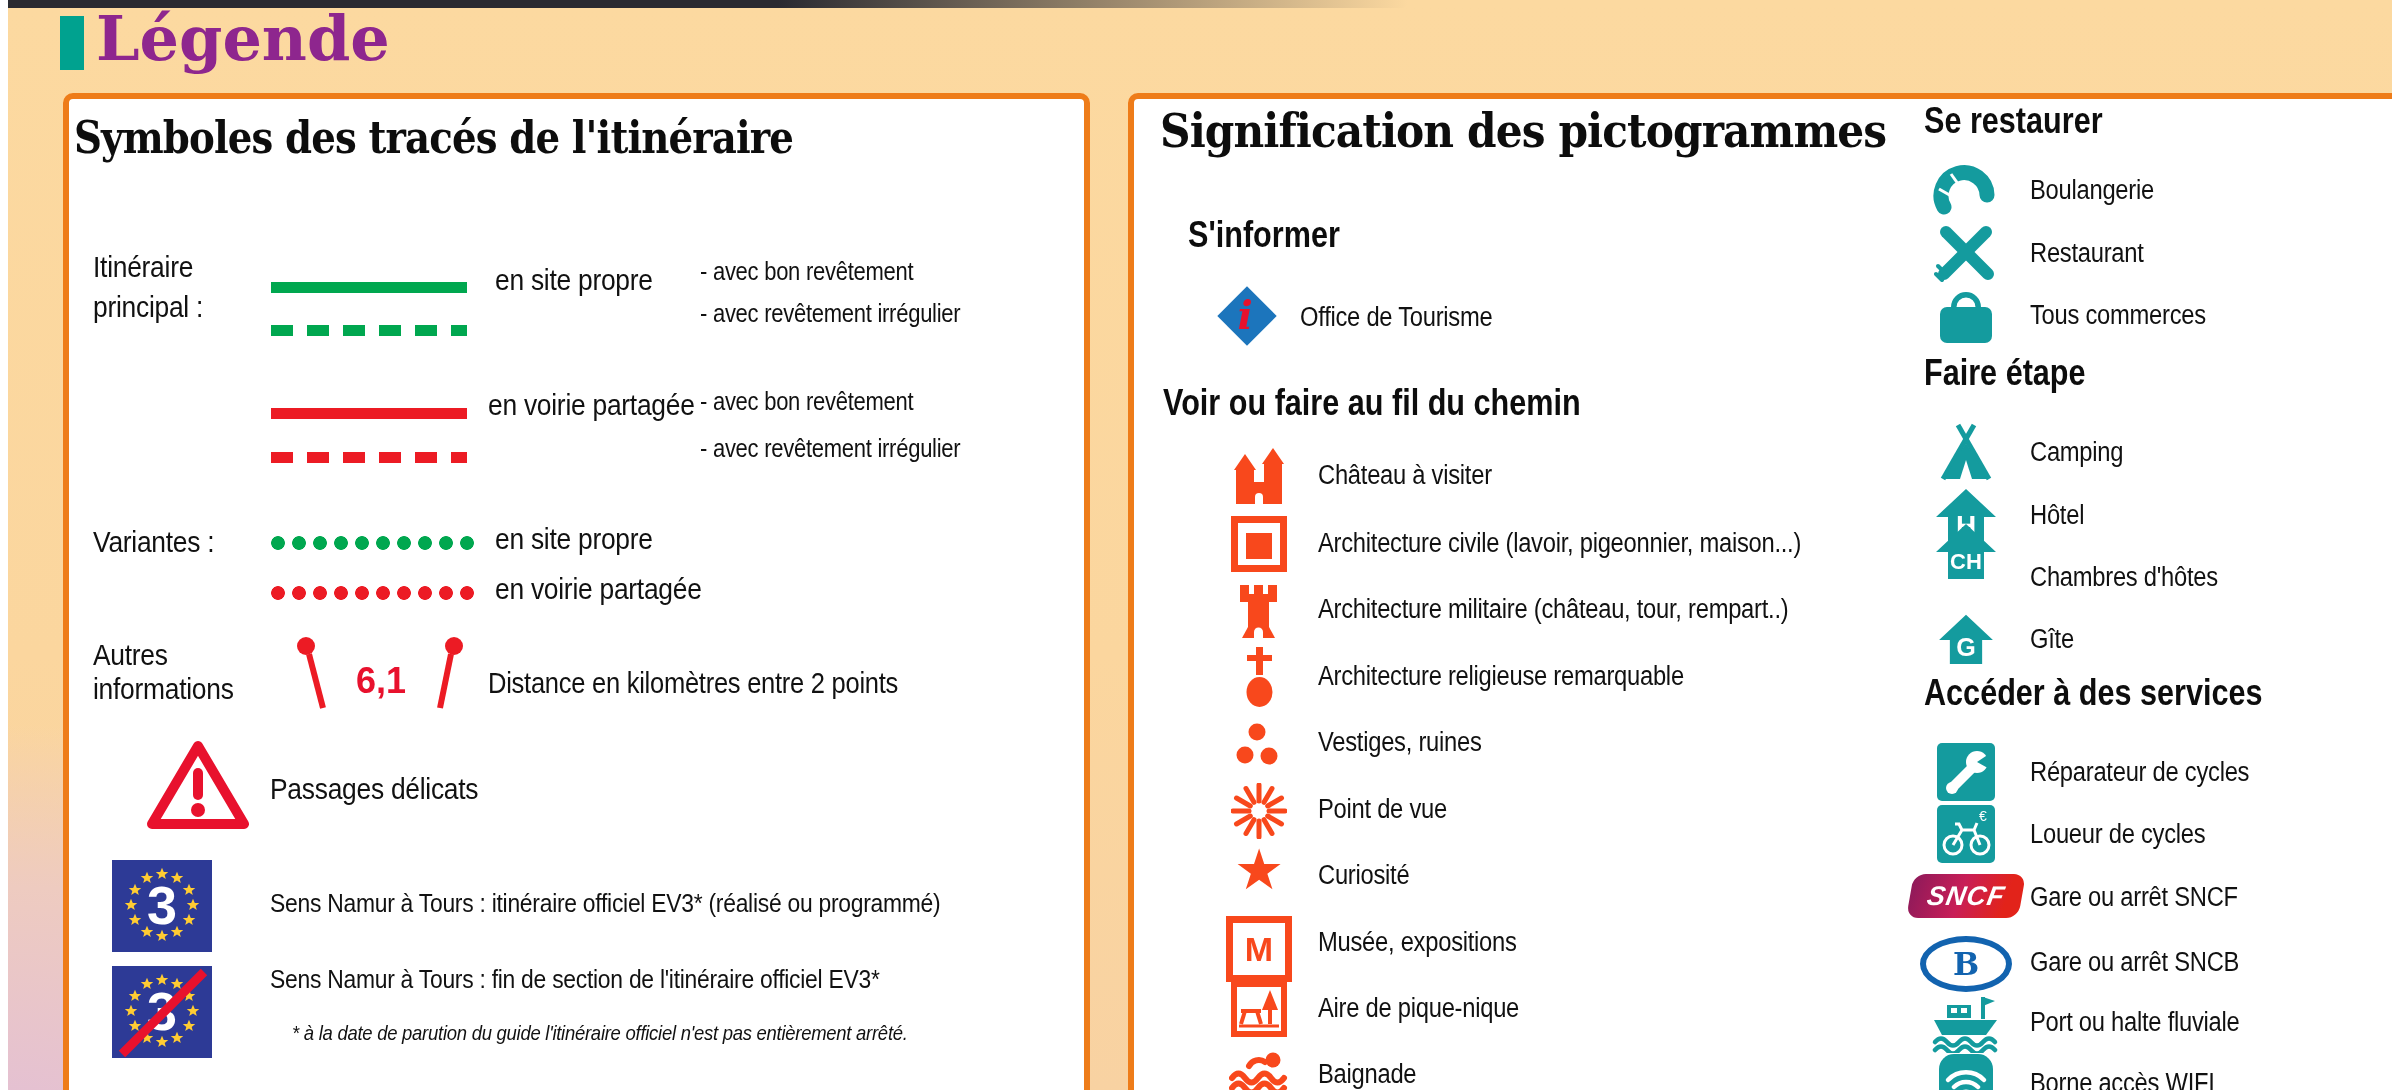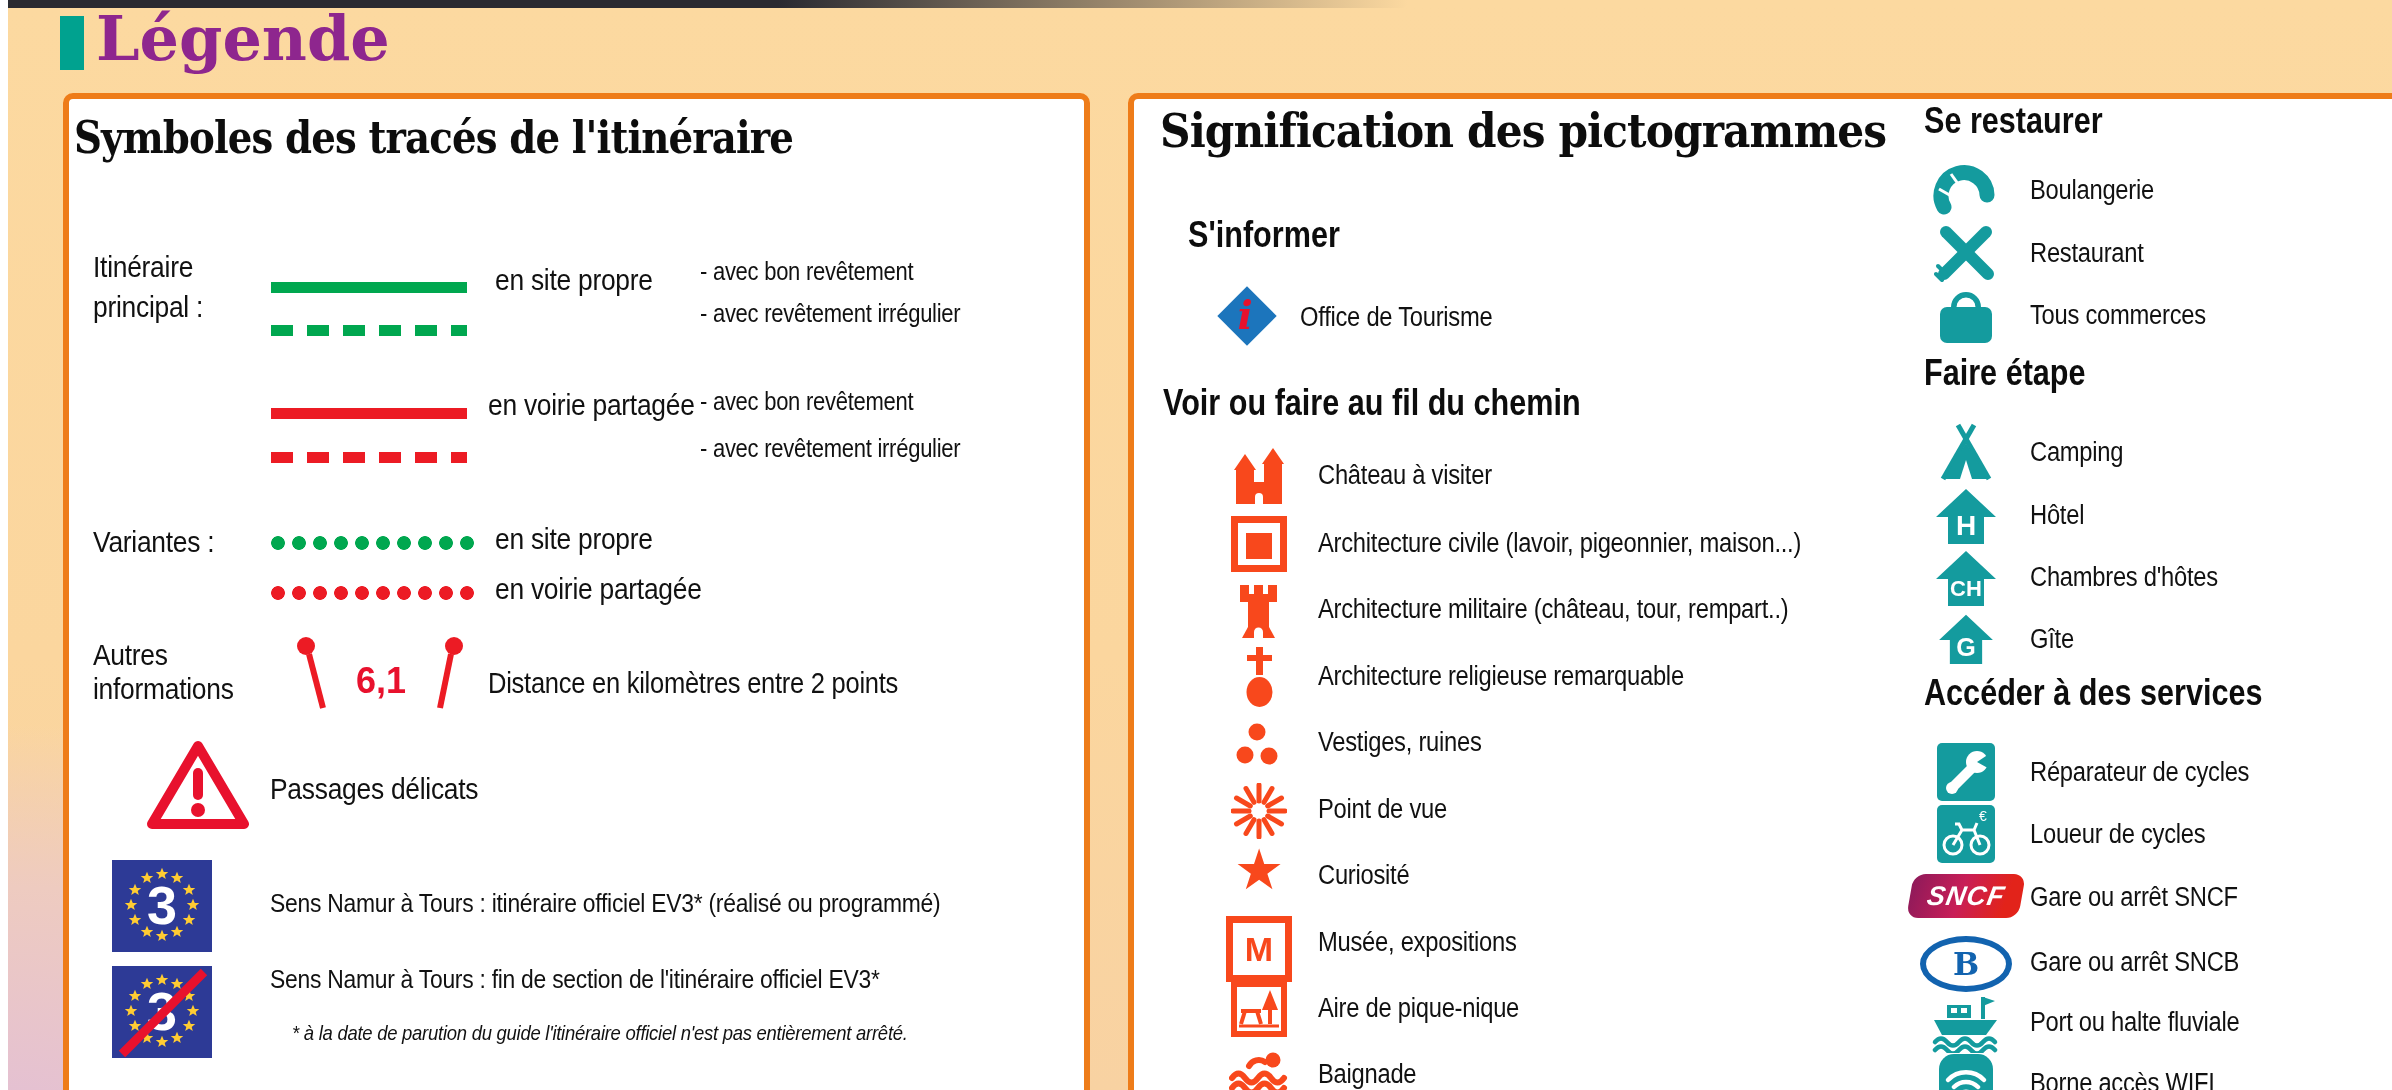--- a/index.html
+++ b/index.html
@@ -303,21 +303,21 @@
   <div class="abs lbl" style="left:2022px;top:435px;">Camping</div>
 
   <div class="svc-cell" style="top:487px;">
     <svg width="64" height="58" viewBox="0 0 64 58">
       <polygon points="32,2 62,30 50,30 50,57 14,57 14,30 2,30" fill="#149b9e"></polygon>
       <text x="32" y="48" text-anchor="middle" font-family="Liberation Sans,sans-serif" font-weight="bold" font-size="28" fill="#fff">H</text>
     </svg>
   </div>
   <div class="abs lbl" style="left:2022px;top:498px;">Hôtel</div>
 
-  <div class="svc-cell" style="top:549px;text-decoration:underline;">
+  <div class="svc-cell" style="top:522px;text-decoration:underline;">
     <svg width="64" height="58" viewBox="0 0 64 58">
       <polygon points="32,2 62,30 50,30 50,57 14,57 14,30 2,30" fill="#149b9e"></polygon>
       <text x="32" y="47" text-anchor="middle" font-family="Liberation Sans,sans-serif" font-weight="bold" font-size="22" fill="#fff">CH</text>
     </svg>
   </div>
   <div class="abs lbl" style="left:2022px;top:560px;">Chambres d'hôtes</div>
 
   <div class="svc-cell" style="top:613px;">
     <svg width="58" height="52" viewBox="0 0 64 58">
       <polygon points="32,2 62,30 50,30 50,57 14,57 14,30 2,30" fill="#149b9e"></polygon>

